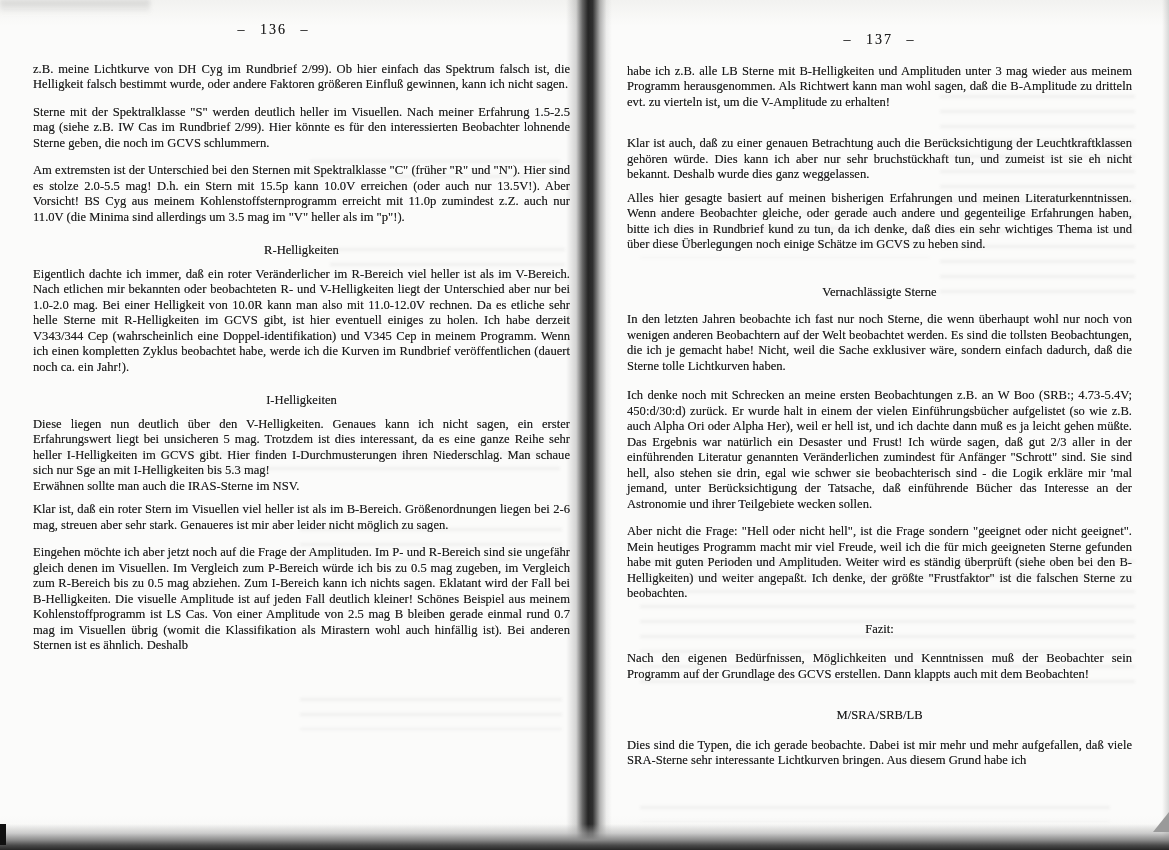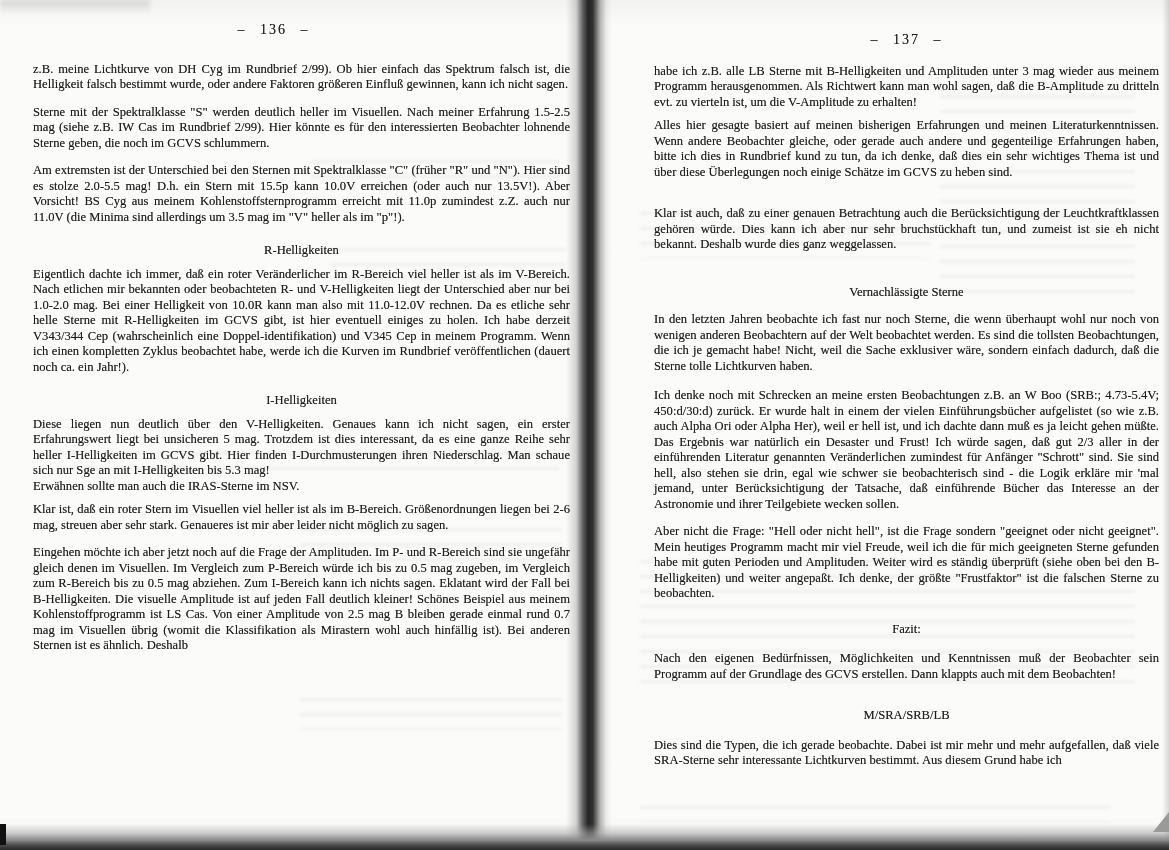--- a/index.html
+++ b/index.html
@@ -20,21 +20,21 @@
   
   .page {
     position: absolute;
     top: 0;
     color: #1d1d1d;
     font-size: 12.6px;
     line-height: 15.5px;
     text-shadow: 0 0 0.5px rgba(25,25,25,0.55);
   }
   .page-left  { left: 33px;  width: 537px; }
-  .page-right { left: 654px; width: 505px; }
+  .page-right { left: 627px; width: 505px; }
 
   .pagenum {
     text-align: center;
     font-size: 14px;
     letter-spacing: 2px;
     word-spacing: 8px;
   }
   .page-left  .pagenum { margin-top: 22px; transform: translateX(-28px); }
   .page-right .pagenum { margin-top: 32px; }
 
@@ -165,30 +165,30 @@
     <p class="head mt18">I-Helligkeiten</p>
     <p class="para mt8">Diese liegen nun deutlich über den V-Helligkeiten. Genaues kann ich nicht sagen, ein erster Erfahrungswert liegt bei unsicheren 5 mag. Trotzdem ist dies interessant, da es eine ganze Reihe sehr heller I-Helligkeiten im GCVS gibt. Hier finden I-Durchmusterungen ihren Niederschlag. Man schaue sich nur Sge an mit I-Helligkeiten bis 5.3 mag!</p>
     <p class="para mt0">Erwähnen sollte man auch die IRAS-Sterne im NSV.</p>
     <p class="para mt8">Klar ist, daß ein roter Stern im Visuellen viel heller ist als im B-Bereich. Größenordnungen liegen bei 2-6 mag, streuen aber sehr stark. Genaueres ist mir aber leider nicht möglich zu sagen.</p>
     <p class="para mt12">Eingehen möchte ich aber jetzt noch auf die Frage der Amplituden. Im P- und R-Bereich sind sie ungefähr gleich denen im Visuellen. Im Vergleich zum P-Bereich würde ich bis zu 0.5 mag zugeben, im Vergleich zum R-Bereich bis zu 0.5 mag abziehen. Zum I-Bereich kann ich nichts sagen. Eklatant wird der Fall bei B-Helligkeiten. Die visuelle Amplitude ist auf jeden Fall deutlich kleiner! Schönes Beispiel aus meinem Kohlenstoffprogramm ist LS Cas. Von einer Amplitude von 2.5 mag B bleiben gerade einmal rund 0.7 mag im Visuellen übrig (womit die Klassifikation als Mirastern wohl auch hinfällig ist). Bei anderen Sternen ist es ähnlich. Deshalb</p>
   </div>
 
   <div class="page page-right">
     <div class="pagenum">– 137 –</div>
     <p class="para mt22">habe ich z.B. alle LB Sterne mit B-Helligkeiten und Amplituden unter 3 mag wieder aus meinem Programm herausgenommen. Als Richtwert kann man wohl sagen, daß die B-Amplitude zu dritteln evt. zu vierteln ist, um die V-Amplitude zu erhalten!</p>
+    <p class="para mt26">Klar ist auch, daß zu einer genauen Betrachtung auch die Berücksichtigung der Leuchtkraftklassen gehören würde. Dies kann ich aber nur sehr bruchstückhaft tun, und zumeist ist sie eh nicht bekannt. Deshalb wurde dies ganz weggelassen.</p>
     <p class="para mt8">Alles hier gesagte basiert auf meinen bisherigen Erfahrungen und meinen Literaturkenntnissen. Wenn andere Beobachter gleiche, oder gerade auch andere und gegenteilige Erfahrungen haben, bitte ich dies in Rundbrief kund zu tun, da ich denke, daß dies ein sehr wichtiges Thema ist und über diese Überlegungen noch einige Schätze im GCVS zu heben sind.</p>
-    <p class="para mt26">Klar ist auch, daß zu einer genauen Betrachtung auch die Berücksichtigung der Leuchtkraftklassen gehören würde. Dies kann ich aber nur sehr bruchstückhaft tun, und zumeist ist sie eh nicht bekannt. Deshalb wurde dies ganz weggelassen.</p>
     <p class="head mt28">Vernachlässigte Sterne</p>
     <p class="para mt12">In den letzten Jahren beobachte ich fast nur noch Sterne, die wenn überhaupt wohl nur noch von wenigen anderen Beobachtern auf der Welt beobachtet werden. Es sind die tollsten Beobachtungen, die ich je gemacht habe! Nicht, weil die Sache exklusiver wäre, sondern einfach dadurch, daß die Sterne tolle Lichtkurven haben.</p>
     <p class="para mt14">Ich denke noch mit Schrecken an meine ersten Beobachtungen z.B. an W Boo (SRB:; 4.73-5.4V; 450:d/30:d) zurück. Er wurde halt in einem der vielen Einführungsbücher aufgelistet (so wie z.B. auch Alpha Ori oder Alpha Her), weil er hell ist, und ich dachte dann muß es ja leicht gehen müßte. Das Ergebnis war natürlich ein Desaster und Frust! Ich würde sagen, daß gut 2/3 aller in der einführenden Literatur genannten Veränderlichen zumindest für Anfänger "Schrott" sind. Sie sind hell, also stehen sie drin, egal wie schwer sie beobachterisch sind - die Logik erkläre mir 'mal jemand, unter Berücksichtigung der Tatsache, daß einführende Bücher das Interesse an der Astronomie und ihrer Teilgebiete wecken sollen.</p>
     <p class="para mt12">Aber nicht die Frage: "Hell oder nicht hell", ist die Frage sondern "geeignet oder nicht geeignet". Mein heutiges Programm macht mir viel Freude, weil ich die für mich geeigneten Sterne gefunden habe mit guten Perioden und Amplituden. Weiter wird es ständig überprüft (siehe oben bei den B-Helligkeiten) und weiter angepaßt. Ich denke, der größte "Frustfaktor" ist die falschen Sterne zu beobachten.</p>
     <p class="head mt20">Fazit:</p>
     <p class="para mt14">Nach den eigenen Bedürfnissen, Möglichkeiten und Kenntnissen muß der Beobachter sein Programm auf der Grundlage des GCVS erstellen. Dann klappts auch mit dem Beobachten!</p>
     <p class="head mt26">M/SRA/SRB/LB</p>
-    <p class="para mt14">Dies sind die Typen, die ich gerade beobachte. Dabei ist mir mehr und mehr aufgefallen, daß viele SRA-Sterne sehr interessante Lichtkurven bestimmt. Aus diesem Grund habe ich</p>
+    <p class="para mt14">Dies sind die Typen, die ich gerade beobachte. Dabei ist mir mehr und mehr aufgefallen, daß viele SRA-Sterne sehr interessante Lichtkurven bringen. Aus diesem Grund habe ich</p>
   </div>
 
   <div class="bleed bl1"></div>
   <div class="bleed bl2"></div>
   <div class="bleed bl3"></div>
   <div class="bleed bl4"></div>
   <div class="bleed bl5"></div>
   <div class="bleed bl6"></div>
   <div class="bleed bl7"></div>
   <div class="bleed bl8"></div>

